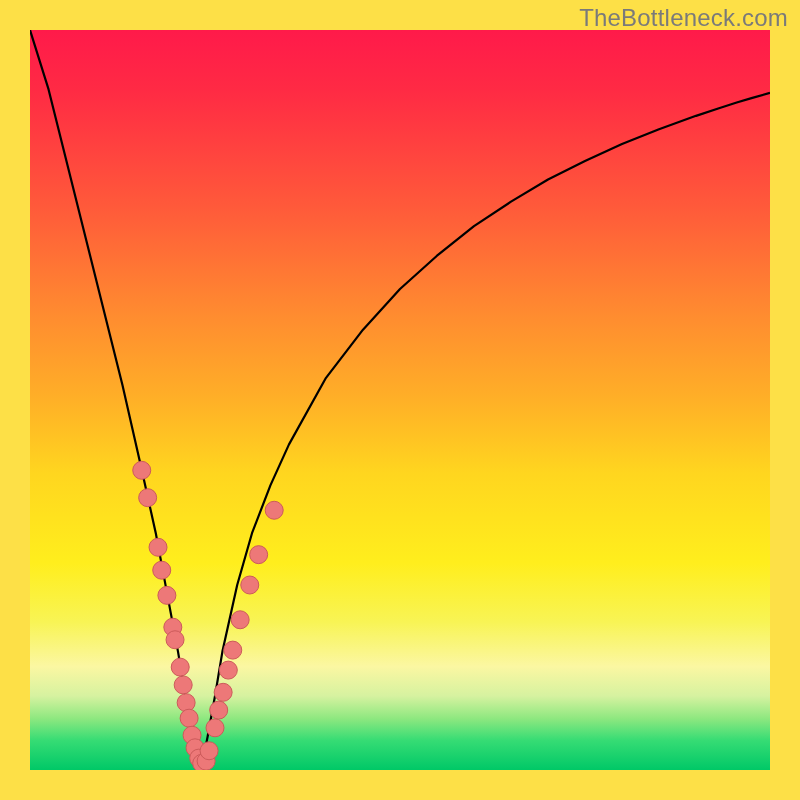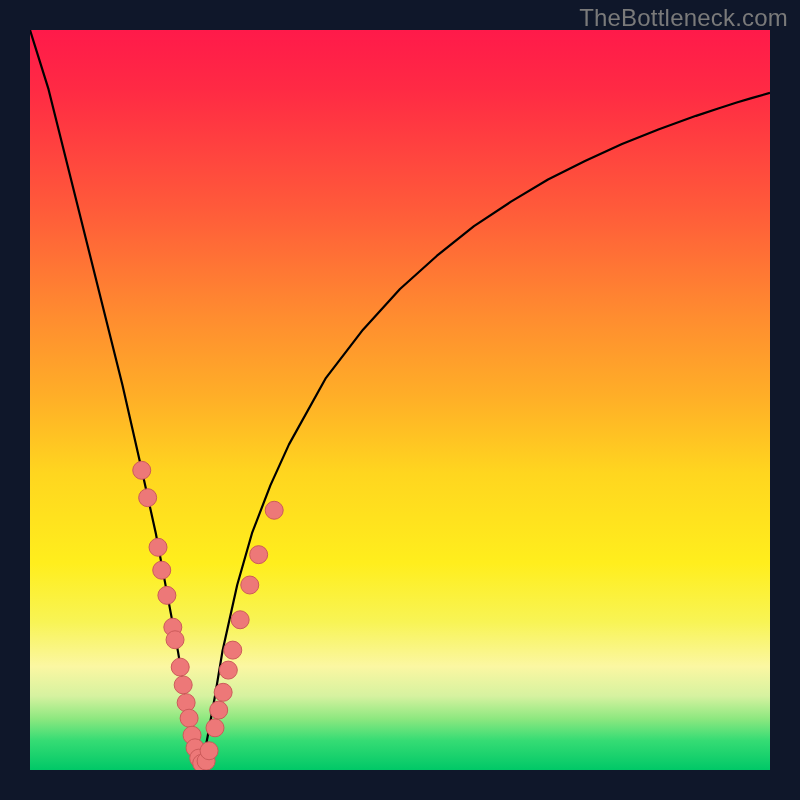--- a/index.html
+++ b/index.html
@@ -6,21 +6,21 @@
     margin: 0;
     padding: 0;
     width: 800px;
     height: 800px;
     background: #000;
     overflow: hidden;
   }
   .frame {
     position: absolute;
     inset: 0;
-    background: #0f172a;
+    background: #fde047;
   }
   .plot-area {
     position: absolute;
     left: 30px;
     top: 30px;
     width: 740px;
     height: 740px;
     overflow: hidden;
   }
   .gradient-bg {

